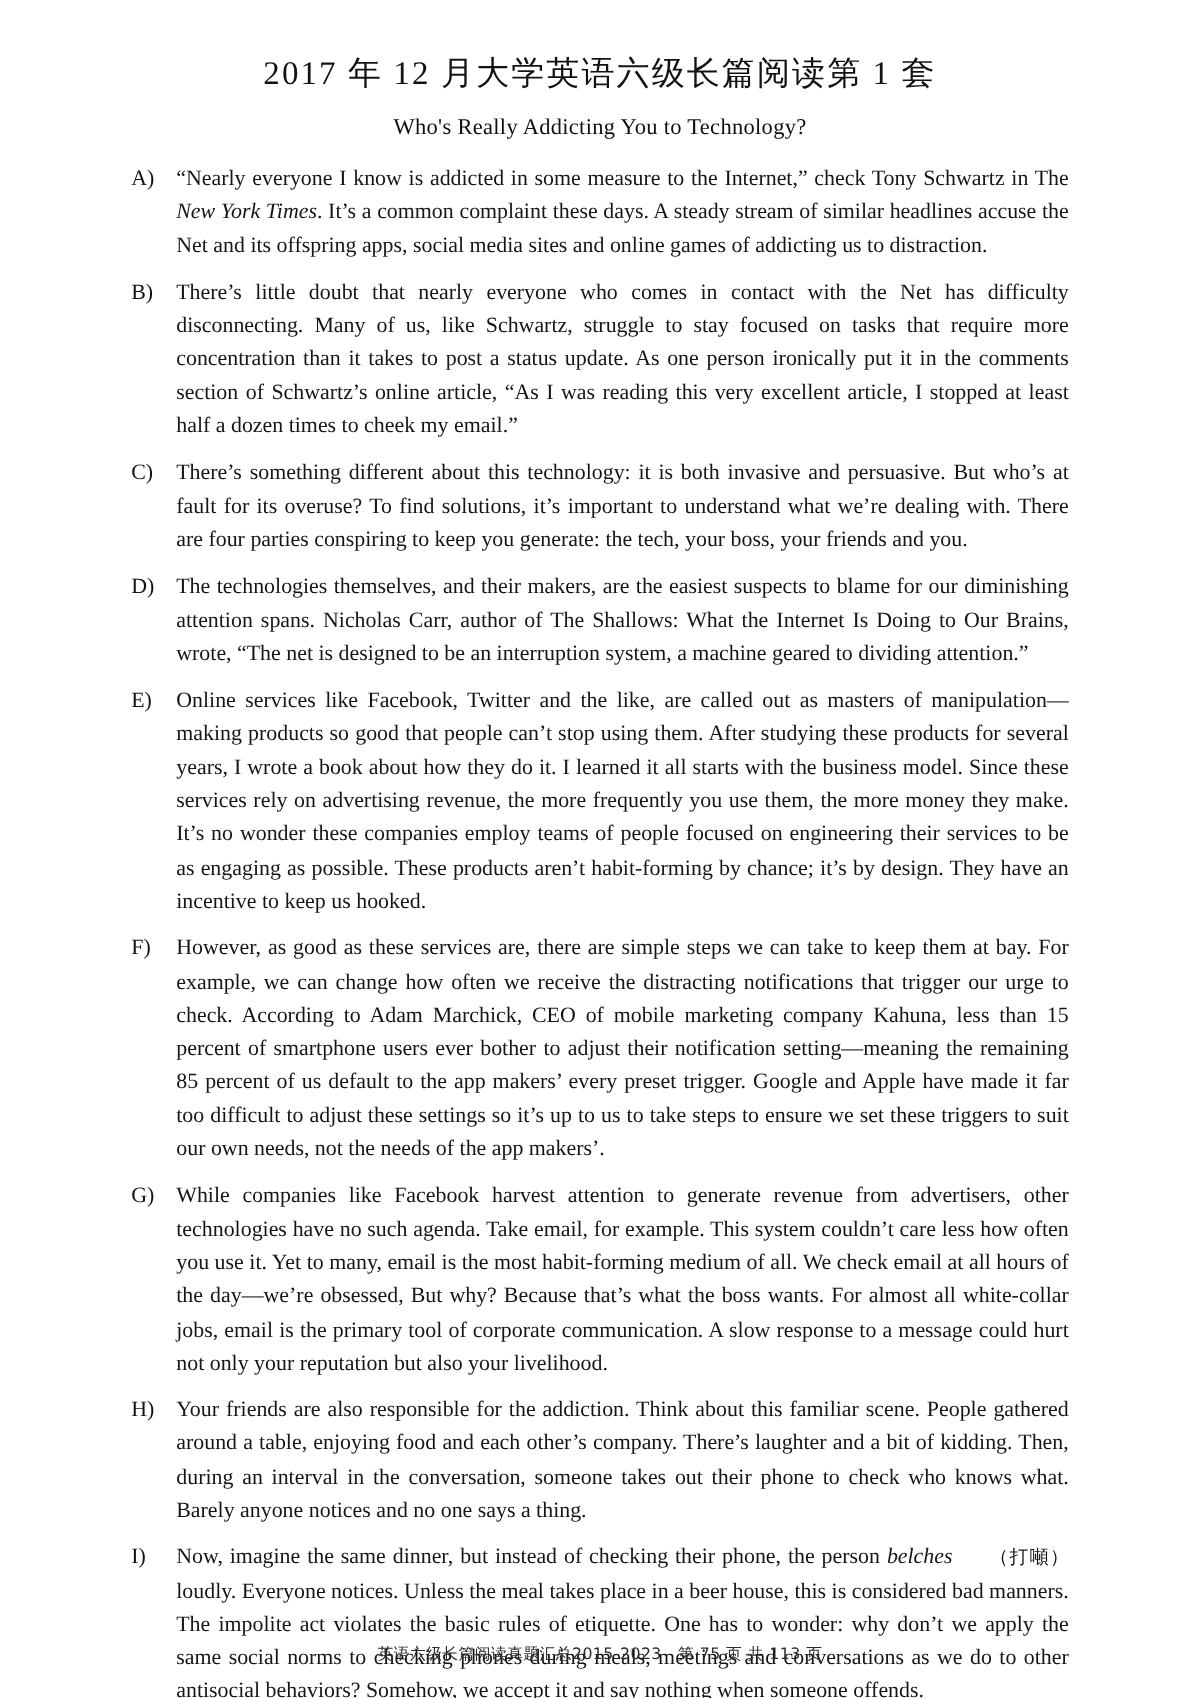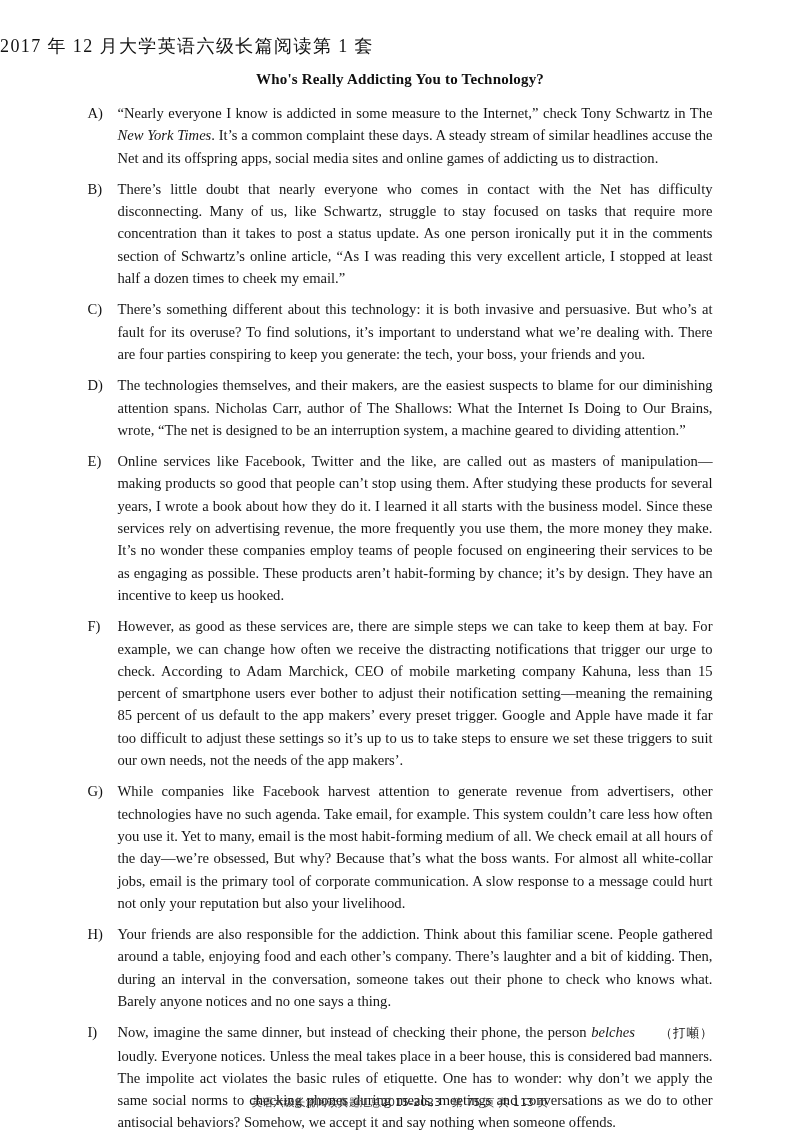--- a/index.html
+++ b/index.html
@@ -16,33 +16,33 @@
     overflow: hidden;
   }
   .page {
     width: 800px;
     height: 1132px;
     box-sizing: border-box;
     padding: 0;
     position: relative;
   }
   .doc-title {
-    text-align: left;
-    font-size: 18px;
+    text-align: center;
+    font-size: 22px;
     letter-spacing: 1.4px;
     margin: 0;
     padding-top: 34px;
     font-weight: 400;
     color: #121212;
     font-family: "Liberation Serif", "DejaVu Serif", serif;
   }
   .article-title {
     text-align: center;
     font-size: 15px;
-    font-weight: bold;
+    font-weight: normal;
     margin: 0;
     padding-top: 13px;
     letter-spacing: 0.2px;
     color: #0f0f0f;
   }
   .body-area {
     margin: 0 auto;
     width: 625px;
     padding-top: 14px;
   }

